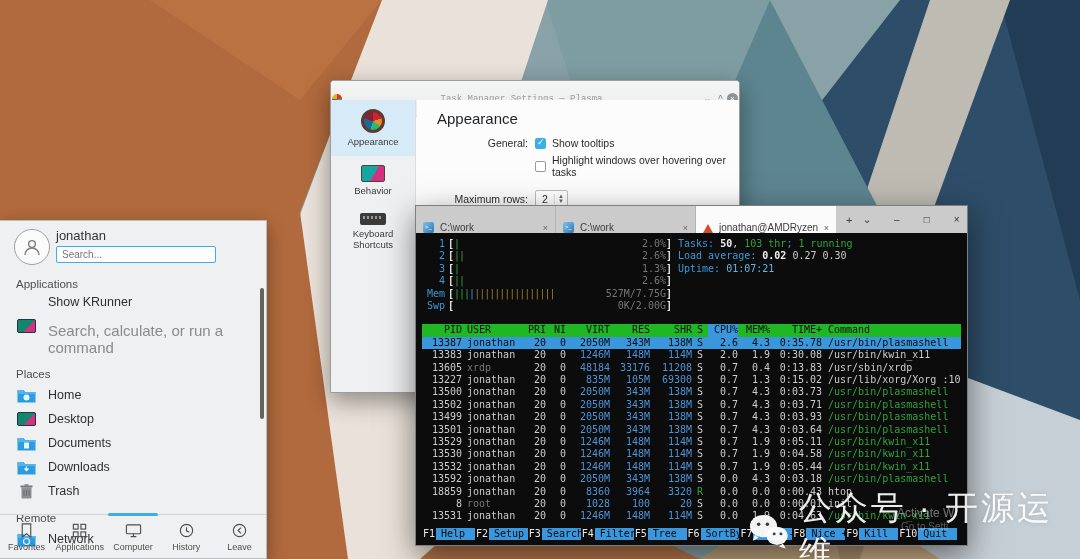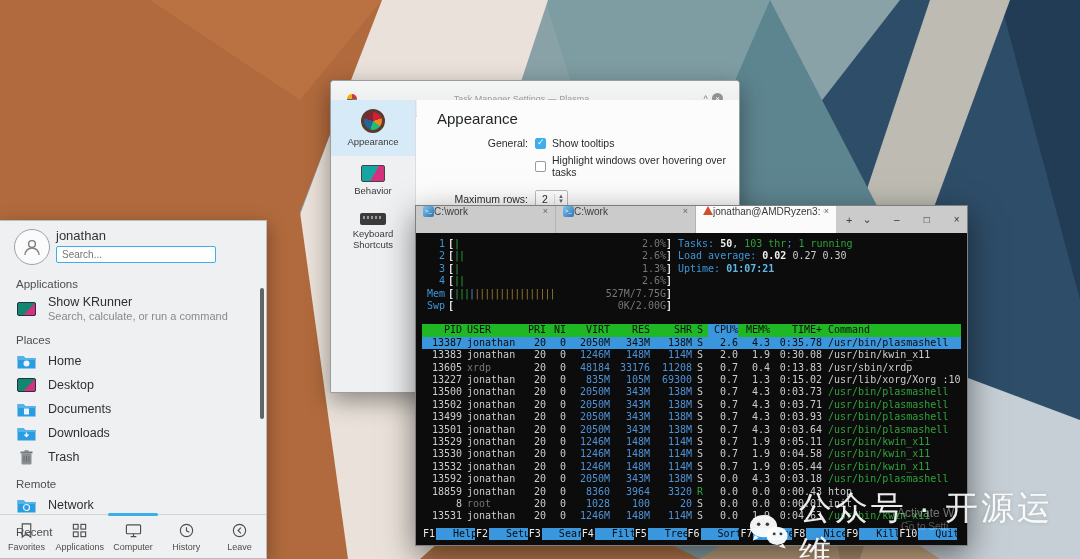--- a/index.html
+++ b/index.html
@@ -16,35 +16,35 @@
   .avatar{position:absolute;left:14px;top:8px;width:36px;height:36px;border-radius:50%;
     border:1px solid #9da0a3;background:#fbfbfb;display:flex;align-items:center;justify-content:center;}
   .l-user{position:absolute;left:56px;top:7px;font-size:13px;color:#333;}
   .l-search{position:absolute;left:56px;top:25px;width:160px;height:17px;
     border:1px solid #3daee9;border-radius:2px;background:#fff;font-size:10px;
     padding:0 5px;color:#555;outline:none;font-family:"Liberation Sans",sans-serif;}
   .l-body{padding:0 0 0 14px;}
   .l-sec{font-size:11.5px;color:#4d4d4d;margin:9px 0 3px 2px;}
   .l-item{display:flex;align-items:center;gap:11px;padding:3px 2px;min-height:22px;cursor:default;}
   .l-item .lbl{font-size:12.5px;color:#2f2f2f;line-height:13px;}
-  .l-item .sub{font-size:11px;color:#8a8a8a;margin-top:1px;}
+  .l-item .sub{font-size:15px;color:#8a8a8a;margin-top:13px;}
   .licon{width:21px;height:18px;flex:0 0 21px;display:flex;align-items:center;justify-content:center;}
   .l-scroll{position:absolute;right:2px;top:67px;width:4px;height:131px;background:#636363;border-radius:2px;}
   .l-tabs{position:absolute;left:0;right:0;bottom:0;height:44px;border-top:1px solid #d2d4d5;
     display:flex;}
   .l-tab{flex:1;display:flex;flex-direction:column;align-items:center;justify-content:center;gap:3px;position:relative;}
   .l-tab .tlbl{font-size:9px;color:#4d4d4d;}
   .l-tab.active::before{content:"";position:absolute;top:-2px;left:2px;right:2px;height:3px;background:#3daee9;border-radius:2px;}
 
   
   .settings{position:absolute;left:330px;top:80px;width:410px;height:313px;
     background:#fcfcfc;border-radius:4px 4px 0 0;box-shadow:0 8px 24px rgba(0,0,0,.4);
     border:1px solid #9a9da0;overflow:hidden;}
   .s-title{height:36px;background:linear-gradient(#f4f5f5,#e9eaeb);border-bottom:1px solid #d6d7d8;
-    display:flex;align-items:center;padding:0 16px;}
+    display:flex;align-items:center;padding:0 1px;font-family:Liberation Mono, monospace;}
   .s-title .ttl{flex:1;text-align:center;font-size:9px;color:#9a9a9a;}
   .s-appicon{width:10px;height:10px;border-radius:50%;
     background:conic-gradient(#d33 0 25%,#2a7 25% 50%,#36c 50% 75%,#fa0 75%);}
   .s-btn{font-size:9px;color:#777;width:13px;text-align:center;}
   .s-close{width:11px;height:11px;border-radius:50%;background:#8f9294;color:#fff;
     font-size:8px;line-height:11px;text-align:center;}
   .s-side{position:absolute;left:0;top:19px;bottom:0;width:85px;background:#eff0f1;border-right:1px solid #dcdddf;}
   .s-sitem{display:flex;flex-direction:column;align-items:center;gap:4px;padding:9px 2px 8px;}
   .s-sitem.active{background:#d6eaf7;}
   .s-sitem .slbl{font-size:9.5px;color:#3b3b3b;text-align:center;line-height:10.5px;}
@@ -67,21 +67,21 @@
   .f-txt{font-size:10.5px;color:#2b2b2b;}
   .spin{display:flex;align-items:center;border:1px solid #b9bcbe;border-radius:2px;background:#fff;height:17px;}
   .spin .val{width:18px;text-align:center;font-size:10.5px;color:#2b2b2b;}
   .spin .arr{display:flex;flex-direction:column;font-size:6px;color:#666;padding:0 3px;border-left:1px solid #e0e0e0;line-height:5px;}
   .sp-row{margin:12px 0 10px;}
 
   
   .term{position:absolute;left:415px;top:205px;width:553px;height:341px;
     box-shadow:0 10px 30px rgba(0,0,0,.5);border:1px solid #7e7e7e;background:#0c0c0c;}
   .t-bar{position:absolute;left:0;top:0;right:0;height:27px;background:#cbcbcb;display:flex;align-items:stretch;}
-  .t-tab{width:140px;display:flex;align-items:flex-start;padding:0 7px;border-right:1px solid #b3b3b3;
+  .t-tab{width:140px;display:flex;align-items:flex-end;gap:6px;padding:0 7px;border-right:1px solid #b3b3b3;
     font-size:10px;color:#3a3a3a;position:relative;}
   .t-tab .ttxt{flex:1;overflow:hidden;white-space:nowrap;}
   .t-tab .tx{color:#666;font-size:9px;}
   .t-tab.active{background:#fbfbfb;border-right:none;}
   .cmdic{width:11px;height:11px;border-radius:2px;flex:0 0 11px;
     background:linear-gradient(135deg,#7ec3ea,#2b74b8);color:#fff;font-size:6px;line-height:11px;text-align:center;}
   .wslic{width:0;height:0;flex:0 0 10px;border-left:5px solid transparent;border-right:5px solid transparent;
     border-bottom:9px solid #d14f28;}
   .t-new{display:flex;align-items:center;gap:10px;padding:0 10px;font-size:11px;color:#444;}
   .t-ctrls{margin-left:auto;display:flex;align-items:center;}
@@ -96,21 +96,21 @@
   .mbar{flex:1;display:flex;overflow:hidden;}
   .tick-g{color:#2fa33a;letter-spacing:-1px;}
   .tick-b{color:#4e92d8;letter-spacing:-1px;}
   .tick-y{color:#9a7d2e;letter-spacing:-1px;}
   .mpct{margin-left:auto;color:#767676;}
   .sysinfo{position:absolute;left:262px;top:5px;white-space:nowrap;}
   .seg-lbl{color:#3c96d9;}
   .seg-bold{color:#efefef;font-weight:bold;}
   .seg-green{color:#2fa33a;}
   .seg-norm{color:#cccccc;}
-  .seg-cyanb{color:#5fb8e8;font-weight:bold;}
+  .seg-cyanb{color:#5fb8e8;font-weight:normal;}
   .ptable{margin-top:12px;}
   .prow,.phead{display:flex;white-space:pre;height:12.4px;overflow:hidden;}
   .phead{background:#20b725;color:#0d0d0d;}
   .phead .sort{background:#3a96dd;}
   .prow.sel{background:#3a96dd;color:#0c0c0c;}
   .prow.sel .c-virt,.prow.sel .c-res,.prow.sel .c-shr,.prow.sel .c-cmd,
   .prow.sel .c-user{color:#0c0c0c;}
   .c-pid{width:40px;text-align:right;}
   .c-user{width:60px;padding-left:5px;}
   .c-pri{width:24px;text-align:right;}
@@ -122,21 +122,21 @@
   .c-cpu{width:30px;text-align:right;}
   .c-mem{width:32px;text-align:right;}
   .c-time{width:52px;text-align:right;}
   .c-cmd{flex:1;padding-left:6px;overflow:hidden;}
   .prow .c-virt,.prow .c-res,.prow .c-shr{color:#4e92d8;}
   .prow.thread .c-cmd{color:#2fa33a;}
   .prow.dimu .c-user{color:#767676;}
   .prow .run{color:#2fa33a;}
   .fbar{position:absolute;left:6px;right:10px;bottom:5px;display:flex;height:12.4px;}
   .fk{color:#e9e9e9;padding:0 1px;}
-  .fl{background:#3a96dd;color:#0c0c0c;flex:1;min-width:34px;padding-left:17px;overflow:hidden;white-space:nowrap;}
+  .fl{background:#3a96dd;color:#0c0c0c;flex:1;min-width:34px;padding-left:5px;overflow:hidden;white-space:nowrap;}
 
   
   .wm{position:absolute;left:748px;top:486px;display:flex;align-items:center;gap:10px;
     color:rgba(255,255,255,.92);font-size:33px;letter-spacing:3px;
     font-family:"Liberation Sans",sans-serif;text-shadow:0 0 4px rgba(0,0,0,.15);pointer-events:none;}
   .activ{position:absolute;left:897px;top:506px;color:rgba(255,255,255,.42);font-size:12px;pointer-events:none;}
   .activ2{position:absolute;left:901px;top:521px;color:rgba(255,255,255,.30);font-size:10px;pointer-events:none;}
   svg{display:block;}
 </style>
 </head>

